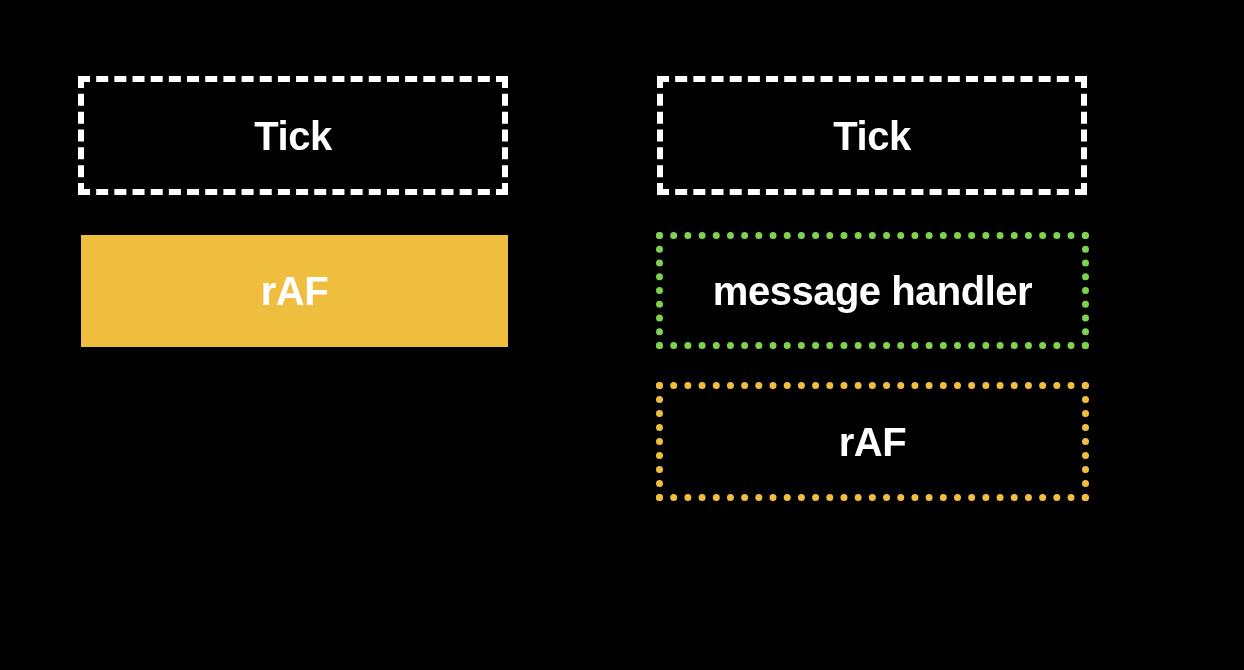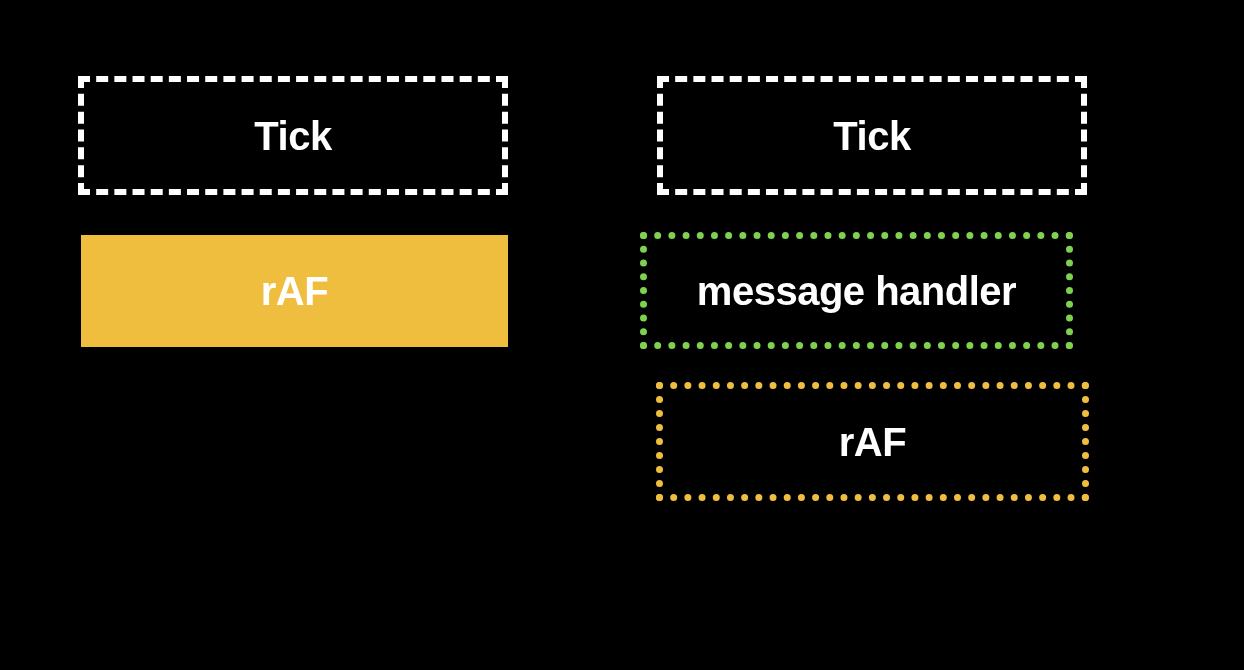--- a/index.html
+++ b/index.html
@@ -65,21 +65,21 @@
     border: 7px dotted #efbe3f;
     background: transparent;
   }
 
   
   #box-left-tick   { left: 78px;  top: 76px;  width: 430px; height: 119px; }
   #box-left-raf    { left: 81px;  top: 235px; width: 427px; height: 112px; }
 
   
   #box-right-tick  { left: 657px; top: 76px;  width: 430px; height: 119px; }
-  #box-right-msg   { left: 640px; top: 232px; width: 433px; height: 117px; }
+  #box-right-msg   { left: 656px; top: 232px; width: 433px; height: 117px; }
   #box-right-raf   { left: 656px; top: 382px; width: 433px; height: 119px; }
 </style>
 </head>
 <body>
 
 <div class="canvas">
 
   <div class="column-left">
 
     <div class="box dashed-white" id="box-left-tick">

